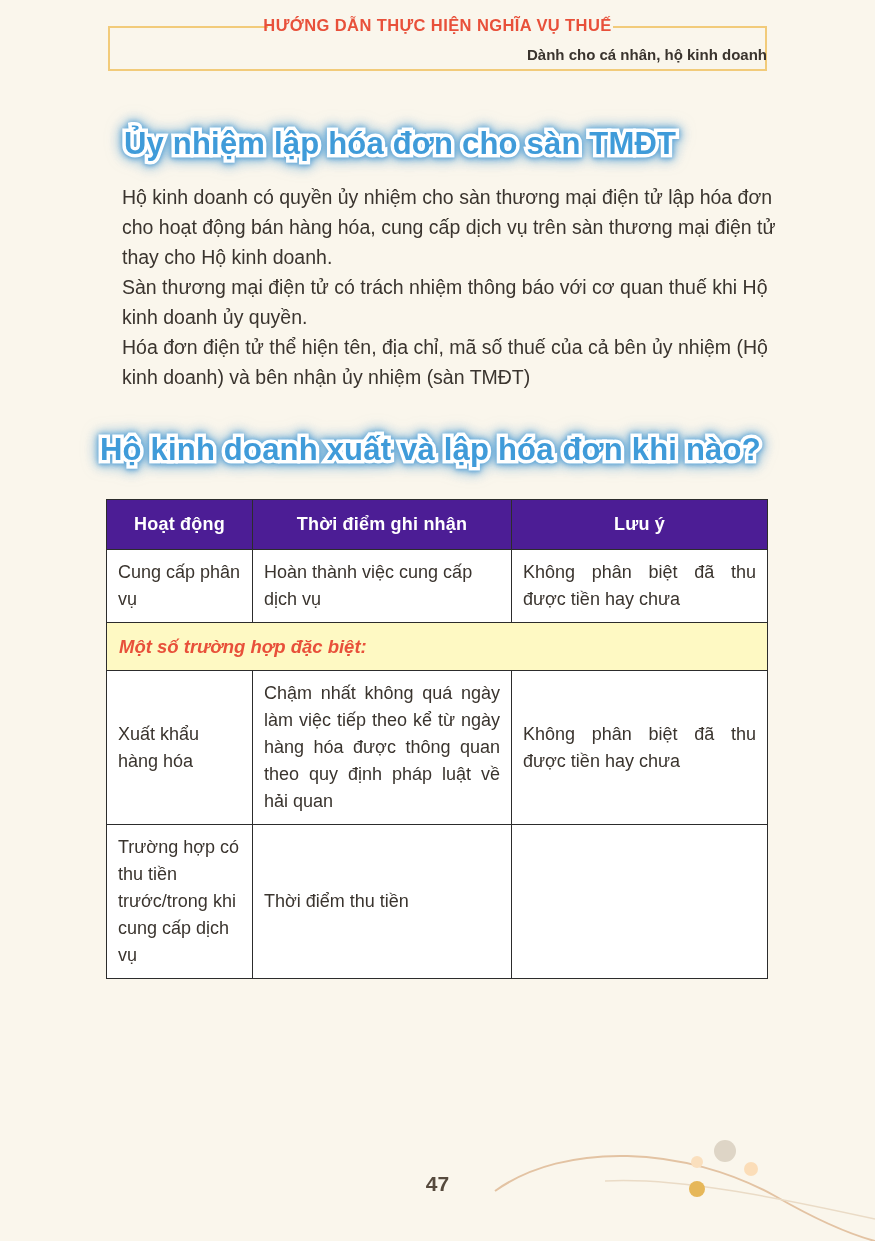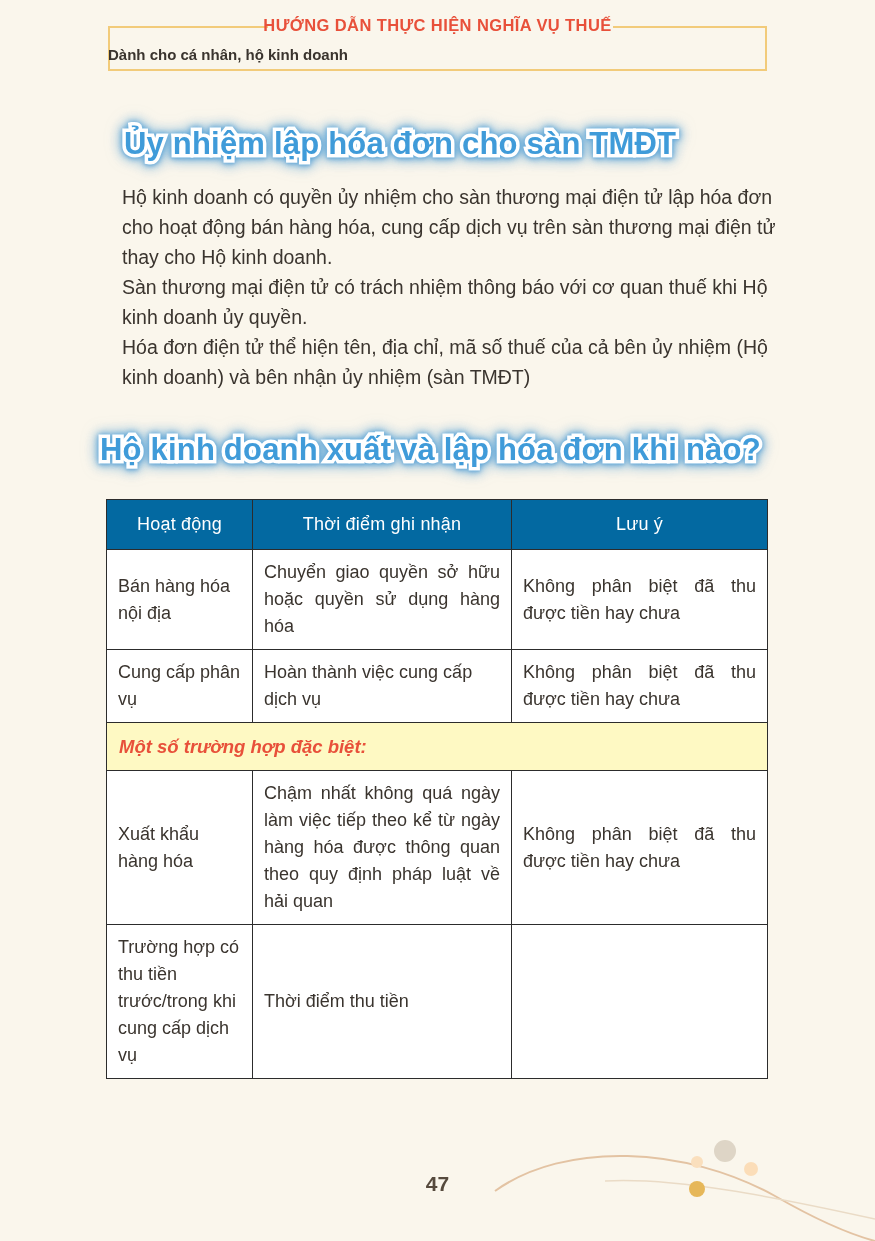--- a/index.html
+++ b/index.html
@@ -51,21 +51,21 @@
     letter-spacing: .4px;
     color: #e8503a;
     line-height: 22px;
     white-space: nowrap;
   }
   .header-sub {
     position: absolute;
     left: 0;
     top: 18px;
     width: 659px;
-    text-align: left;
+    text-align: right;
     font-size: 15px;
     font-weight: bold;
     color: #3a342e;
     line-height: 22px;
   }
 
   
   .sticker {
     position: absolute;
     font-size: 31px;
@@ -112,23 +112,23 @@
   .tbl td, .tbl th {
     border: 1.6px solid #2c2c2c;
     padding: 9px 11px;
     font-size: 18px;
     line-height: 27px;
     color: #3a342e;
     vertical-align: middle;
     font-weight: normal;
   }
   .tbl thead th {
-    background: #0369a1;
+    background: #4c1d95;
     color: #ffffff;
-    font-weight: normal;
+    font-weight: bold;
     text-align: center;
     font-size: 18px;
     padding: 11px 8px;
     letter-spacing: .2px;
   }
   .col-a { width: 146px; }
   .col-b { width: 259px; }
   .col-c { width: 256px; }
   .just { text-align: justify; text-align-last: left; }
   .note-row td {
@@ -190,25 +190,20 @@
   </colgroup>
   <thead>
     <tr>
       <th>Hoạt động</th>
       <th>Thời điểm ghi nhận</th>
       <th>Lưu ý</th>
     </tr>
   </thead>
   <tbody>
     <tr>
-      <td>Bán hàng hóa nội địa</td>
-      <td class="just">Chuyển giao quyền sở hữu hoặc quyền sử dụng hàng hóa</td>
-      <td class="just">Không phân biệt đã thu được tiền hay chưa</td>
-    </tr>
-    <tr>
       <td>Cung cấp phân vụ</td>
       <td>Hoàn thành việc cung cấp dịch vụ</td>
       <td class="just">Không phân biệt đã thu được tiền hay chưa</td>
     </tr>
     <tr class="note-row">
       <td colspan="3">Một số trường hợp đặc biệt:</td>
     </tr>
     <tr class="tall">
       <td>Xuất khẩu hàng hóa</td>
       <td class="just">Chậm nhất không quá ngày làm việc tiếp theo kể từ ngày hàng hóa được thông quan theo quy định pháp luật về hải quan</td>

